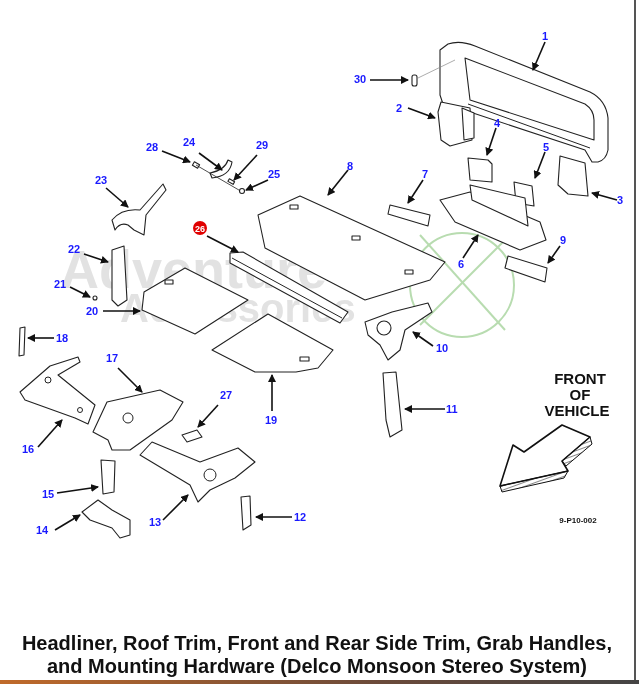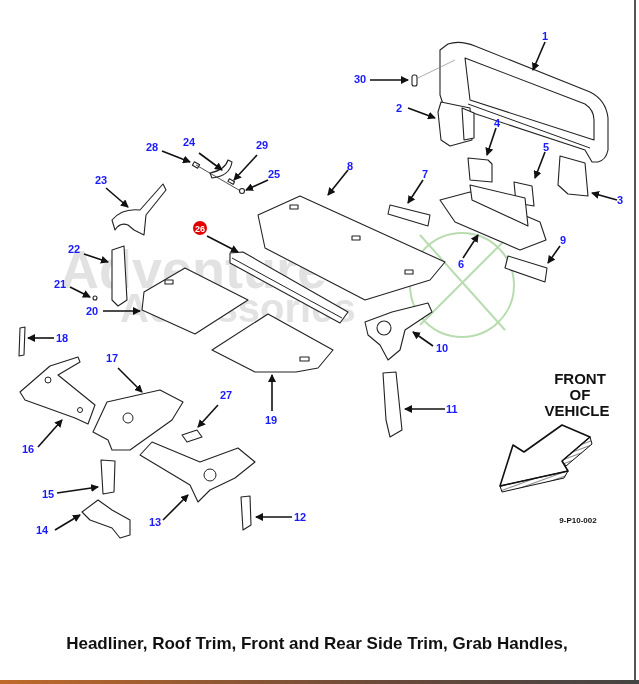--- a/index.html
+++ b/index.html
@@ -6,21 +6,21 @@
   body { width:639px; height:684px; position:relative; overflow:hidden; font-family:"Liberation Sans", sans-serif; }
   #frame { position:absolute; left:0; top:0; width:634px; height:680px; background:#fff; border-right:2px solid #555; }
   #bottom-strip { position:absolute; left:0; top:680px; width:639px; height:4px; background:linear-gradient(90deg,#c06a2a,#6a4a3a 60%,#444); }
   svg#diagram { position:absolute; left:0; top:0; }
   .callout { fill:#1a1aff; font-family:"Liberation Sans", sans-serif; font-weight:bold; font-size:11px; }
   .part { fill:#fff; stroke:#222; stroke-width:1.1; stroke-linejoin:round; }
   .leader { stroke:#111; stroke-width:1.6; fill:none; }
   .wm { fill:#d9d9d9; font-family:"Liberation Sans", sans-serif; font-weight:bold; opacity:0.75; }
   .front { fill:#111; font-family:"Liberation Sans", sans-serif; font-weight:bold; font-size:15px; }
   .code { fill:#111; font-family:"Liberation Sans", sans-serif; font-weight:bold; font-size:8px; }
-  #caption { position:absolute; left:0; width:634px; top:632px; text-align:center; font-weight:bold; font-size:17px; line-height:23px; color:#111; }
+  #caption { position:absolute; left:0; width:634px; top:632px; text-align:center; font-weight:bold; font-size:20px; line-height:23px; color:#111; }
 </style>
 </head>
 <body>
 
 <div id="frame"></div>
 
 <svg id="diagram" width="639" height="684" viewBox="0 0 639 684">
   <defs>
     <marker id="ah" markerWidth="8" markerHeight="8" refX="7" refY="4" orient="auto" markerUnits="userSpaceOnUse">
       <path d="M0,0 L8,4 L0,8 Z" fill="#111"></path>
@@ -251,15 +251,16 @@
       <path d="M500,486 L513,445 L524,452 L562,425 L590,437 L562,461 L568,471 Z" fill="#fff" stroke="#111" stroke-width="1.6" stroke-linejoin="round"></path>
       <path d="M500,486 L568,471 L564,478 L502,492 Z" fill="url(#hatch)" stroke="#111" stroke-width="1"></path>
       <path d="M562,461 L590,437 L592,444 L566,466 Z" fill="url(#hatch)" stroke="#111" stroke-width="1"></path>
     </g>
     <text class="code" x="578" y="523" text-anchor="middle">9-P10-002</text>
   </g>
 </svg>
 
 <div id="caption">
   <div>Headliner, Roof Trim, Front and Rear Side Trim, Grab Handles,</div>
+  <div>and Mounting Hardware (Delco Monsoon Stereo System)</div>
 </div>
 
 <div id="bottom-strip"></div>
 
 </body></html>

